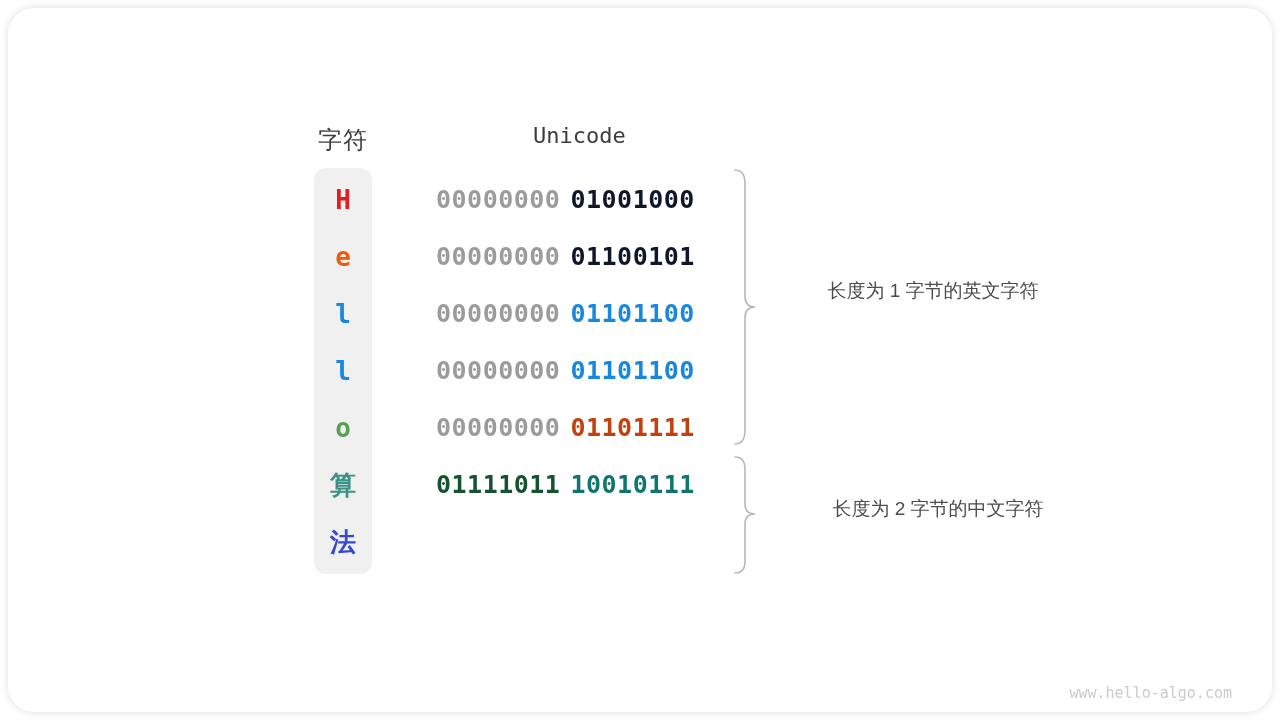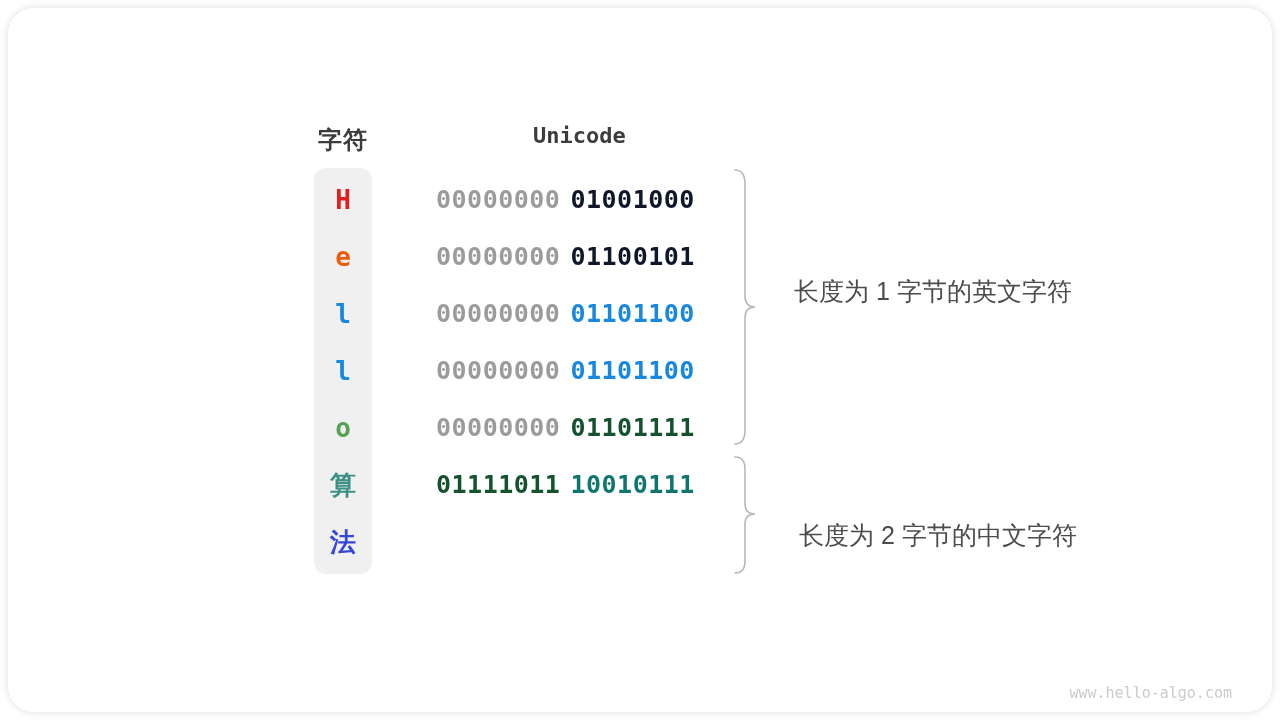--- a/index.html
+++ b/index.html
@@ -17,21 +17,21 @@
     left: 8px; top: 8px; right: 8px; bottom: 8px;
     background: #ffffff;
     border-radius: 26px;
     box-shadow: 0 0 9px rgba(0,0,0,0.13);
   }
 
   
   .col-header {
     position: absolute;
     color: var(--heading-text);
-    font-weight: bold;
+    font-weight: normal;
     white-space: nowrap;
   }
   .char-header {
     left: 306px; top: 116px; width: 58px;
     text-align: center;
     font-size: 24px;
     letter-spacing: 1px;
   }
   .unicode-header {
     left: 525px; top: 115px;
@@ -76,31 +76,31 @@
   .byte1 { margin-right: 10px; }
 
   
   .brace { position: absolute; }
 
   
   .annotation {
     position: absolute;
     text-align: center;
     color: var(--annotation-text);
-    font-size: 25px;
+    font-size: 19px;
     line-height: 38px;
     white-space: nowrap;
   }
   .annotation-en { left: 770px; top: 264px; width: 310px; }
   .annotation-en .sub {
     color: var(--annotation-sub-text);
     font-weight: bold;
     font-family: "DejaVu Sans Mono", "Liberation Sans", sans-serif;
   }
-  .annotation-zh { left: 775px; top: 508px; width: 310px; }
+  .annotation-zh { left: 775px; top: 482px; width: 310px; }
 
   
   .watermark {
     position: absolute;
     right: 40px; top: 676px;
     font-family: "DejaVu Sans Mono", monospace;
     font-size: 15px;
     color: var(--watermark-text);
   }
 </style>
@@ -141,21 +141,21 @@
   <div class="row" style="top: 334px;">
     <div class="cell-char" style="color: rgb(23, 135, 224);">l</div>
     <div class="cell-binary">
       <span class="byte byte1" style="color: rgb(155, 155, 155);">00000000</span><span class="byte byte2" style="color: rgb(23, 135, 224);">01101100</span>
     </div>
   </div>
 
   <div class="row" style="top: 391px;">
     <div class="cell-char" style="color: rgb(85, 160, 85);">o</div>
     <div class="cell-binary">
-      <span class="byte byte1" style="color: rgb(155, 155, 155);">00000000</span><span class="byte byte2" style="color: #14532d;">01101111</span>
+      <span class="byte byte1" style="color: rgb(155, 155, 155);">00000000</span><span class="byte byte2" style="color: #c2410c;">01101111</span>
     </div>
   </div>
 
   <div class="row" style="top: 448px;">
     <div class="cell-char" style="color: rgb(59, 145, 134);">算</div>
     <div class="cell-binary">
       <span class="byte byte1" style="color: #14532d;">01111011</span><span class="byte byte2" style="color: #0f766e;">10010111</span>
     </div>
   </div>
 

